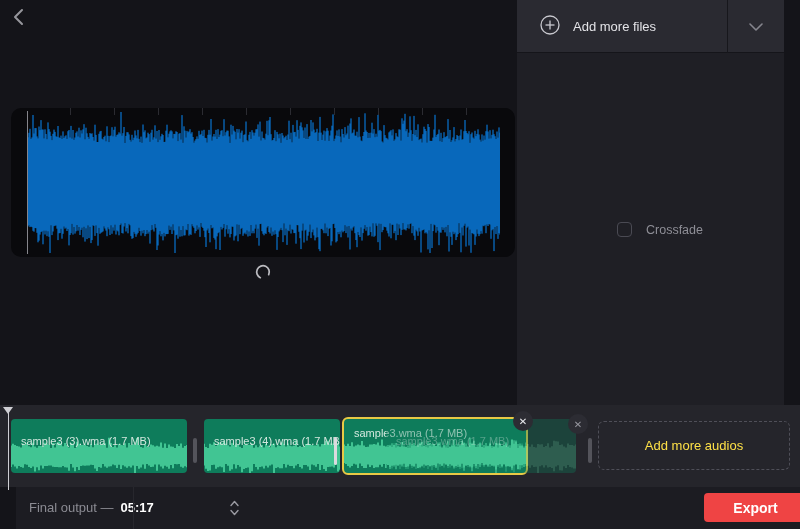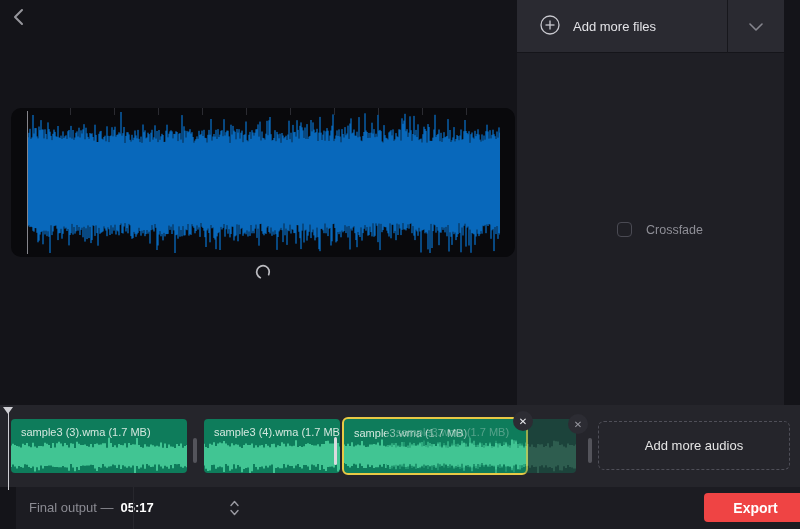--- a/index.html
+++ b/index.html
@@ -28,41 +28,41 @@
   .header-vdiv{position:absolute;left:210px;top:0;width:1px;height:53px;background:#17171c;}
   .header-chevron{position:absolute;left:232px;top:23px;width:14px;height:8px;cursor:pointer;}
   .crossfade{position:absolute;left:100px;top:222px;display:flex;align-items:center;cursor:pointer;}
   .checkbox{width:15px;height:15px;border:1.5px solid #4a4a53;border-radius:4px;background:transparent;}
   .crossfade-label{margin-left:14px;font-size:12.5px;color:#8e8e96;}
 
   
   .timeline{position:absolute;left:0;top:405px;width:800px;height:82px;background:#25252b;}
   .clip{position:absolute;top:14px;height:54px;background:#0e7c5b;border-radius:4px;
         overflow:hidden;cursor:pointer;}
-  .clip-label{position:absolute;left:10px;top:7px;font-size:11px;color:#d4e8df;white-space:nowrap;}
+  .clip-label{position:absolute;left:10px;top:16px;font-size:11px;color:#d4e8df;white-space:nowrap;}
   .clip-wave{position:absolute;left:0;top:0;width:100%;height:54px;}
   .clip-1{left:11px;width:176px;}
   .clip-2{left:204px;width:136px;}
   .clip-selected{left:342px;top:12px;width:186px;height:58px;border:2px solid #e8c945;
                  border-radius:6px;background:#0e7c5b;overflow:hidden;cursor:pointer;
                  position:absolute;z-index:3;}
   .clip-selected .clip-label{top:8px;}
   .clip-ghost{position:absolute;left:386px;top:14px;width:190px;height:54px;background:#0e7c5b;
               border-radius:4px;overflow:hidden;opacity:0.35;z-index:4;pointer-events:none;}
   .jbar{position:absolute;width:4px;height:25px;border-radius:2px;background:#54545b;top:33px;}
   .jbar-1{left:193px;}
   .jbar-2{left:334px;width:3px;height:28px;background:#dadade;top:32px;}
   .jbar-3{left:588px;}
   .xbtn{position:absolute;width:20px;height:20px;border-radius:50%;background:#2c2c33;
         color:#ececf0;font-size:10px;font-weight:bold;display:flex;align-items:center;
         justify-content:center;cursor:pointer;z-index:6;}
   .xbtn-selected{left:513px;top:6px;}
   .xbtn-ghost{left:568px;top:9px;color:#97979f;z-index:5;}
   .add-audios{position:absolute;left:598px;top:16px;width:192px;height:49px;
-              border:1.5px dashed #4f4f58;border-radius:6px;color:#e5e5e5;font-size:13px;
+              border:1.5px dashed #4f4f58;border-radius:6px;color:#fde047;font-size:13px;
               display:flex;align-items:center;justify-content:center;cursor:pointer;}
   .playhead{position:absolute;left:0;top:0;width:20px;height:86px;z-index:7;cursor:ew-resize;}
   .playhead-tri{position:absolute;left:3px;top:2px;width:0;height:0;
                 border-left:5px solid transparent;border-right:5px solid transparent;
                 border-top:7px solid #cfcfd4;}
   .playhead-line{position:absolute;left:7.5px;top:3px;width:1.5px;height:82px;background:#cfcfd4;}
 
   
   .bottom-bar{position:absolute;left:16px;top:487px;width:800px;height:42px;background:#1c1c22;}
   .bb-vdiv{position:absolute;left:117px;top:0;width:1px;height:42px;background:#27272d;}

